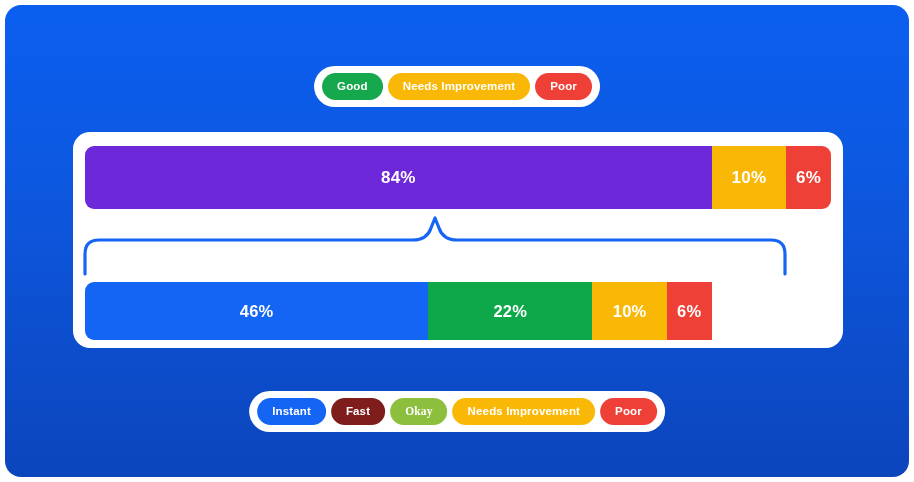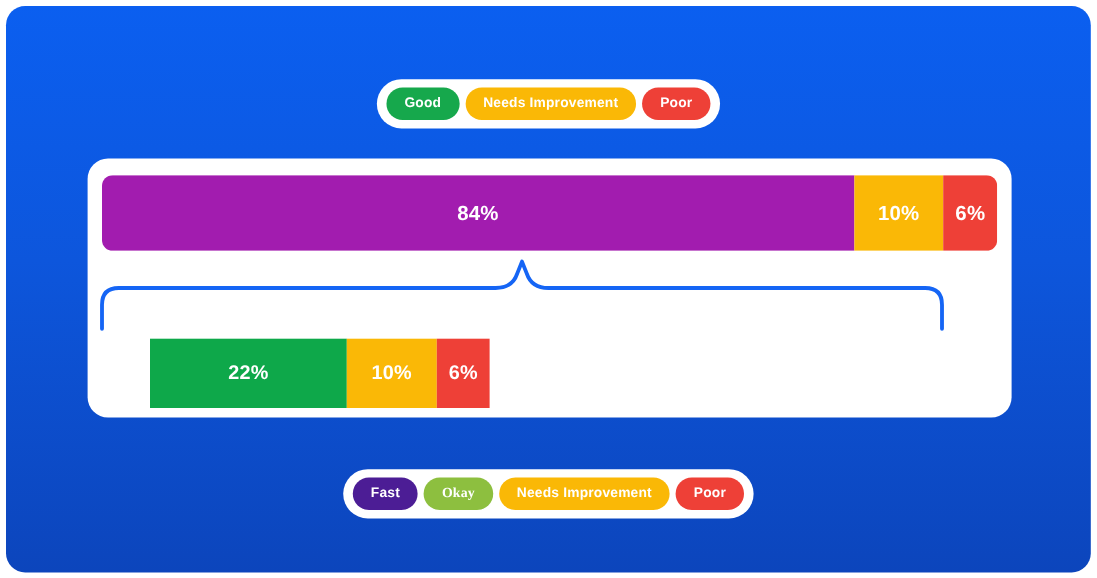--- a/index.html
+++ b/index.html
@@ -137,48 +137,50 @@
 
     <div class="legend-wrap" id="legend-top">
       <span class="legend-chip" style="background-color: rgb(22, 168, 76);">Good</span>
       <span class="legend-chip" style="background-color: rgb(250, 184, 6);">Needs Improvement</span>
       <span class="legend-chip" style="background-color: rgb(238, 64, 55);">Poor</span>
     </div>
 
     <div id="main-card">
 
       <div class="bar-row" id="bar-top">
-        <div class="bar-seg" style="background-color: #a21caf; flex: 0 0 84%;">84%</div>
+        <div class="bar-seg" style="background-color: #6d28d9; flex: 0 0 84%;">84%</div>
         <div class="bar-seg" style="background-color: rgb(250, 184, 6); flex: 0 0 10%;">10%</div>
         <div class="bar-seg" style="background-color: rgb(238, 64, 55); flex: 0 0 6%;">6%</div>
       </div>
 
       <svg id="brace-svg" viewBox="0 0 714 58" preserveAspectRatio="none">
         <path id="brace-path" d="M 4 58
                  L 4 38
                  Q 4 24 18 24
                  L 332 24
                  Q 346 24 350 12
                  L 354 2
                  L 358 12
                  Q 362 24 376 24
                  L 690 24
                  Q 704 24 704 38
                  L 704 58" fill="none" stroke="#1565F5" stroke-width="3.2" stroke-linecap="round" stroke-linejoin="round" vector-effect="non-scaling-stroke"></path>
       </svg>
 
       <div class="bar-row" id="bar-bottom">
-        <div class="bar-seg" style="background-color: rgb(14, 168, 74); flex: 0 0 22%; margin-left: 40px;">22%</div>
+        <div class="bar-seg" style="background-color: rgb(21, 101, 245); flex: 0 0 46%;">46%</div>
+        <div class="bar-seg" style="background-color: rgb(14, 168, 74); flex: 0 0 22%;">22%</div>
         <div class="bar-seg" style="background-color: rgb(250, 184, 6); flex: 0 0 10%;">10%</div>
         <div class="bar-seg" style="background-color: rgb(238, 64, 55); flex: 0 0 6%;">6%</div>
       </div>
 
     </div>
 
     <div class="legend-wrap" id="legend-bottom">
-      <span class="legend-chip" style="background-color: #4c1d95;">Fast</span>
+      <span class="legend-chip" style="background-color: rgb(21, 101, 245);">Instant</span>
+      <span class="legend-chip" style="background-color: #7f1d1d;">Fast</span>
       <span class="legend-chip" style="background-color: rgb(141, 191, 63); font-family: Liberation Serif, serif;">Okay</span>
       <span class="legend-chip" style="background-color: rgb(250, 184, 6);">Needs Improvement</span>
       <span class="legend-chip" style="background-color: rgb(238, 64, 55);">Poor</span>
     </div>
 
   </div>
 </div>
 
 </body></html>

